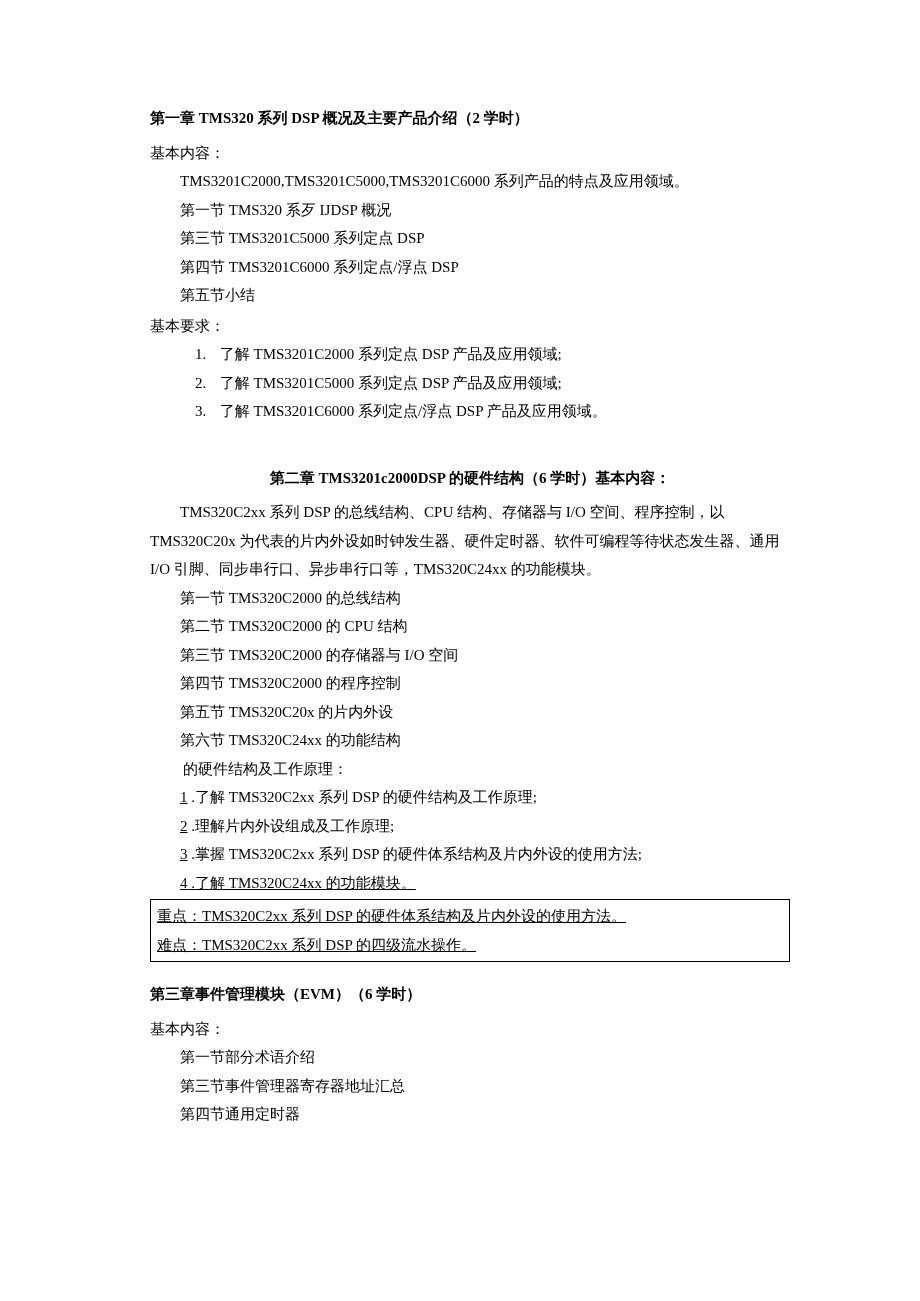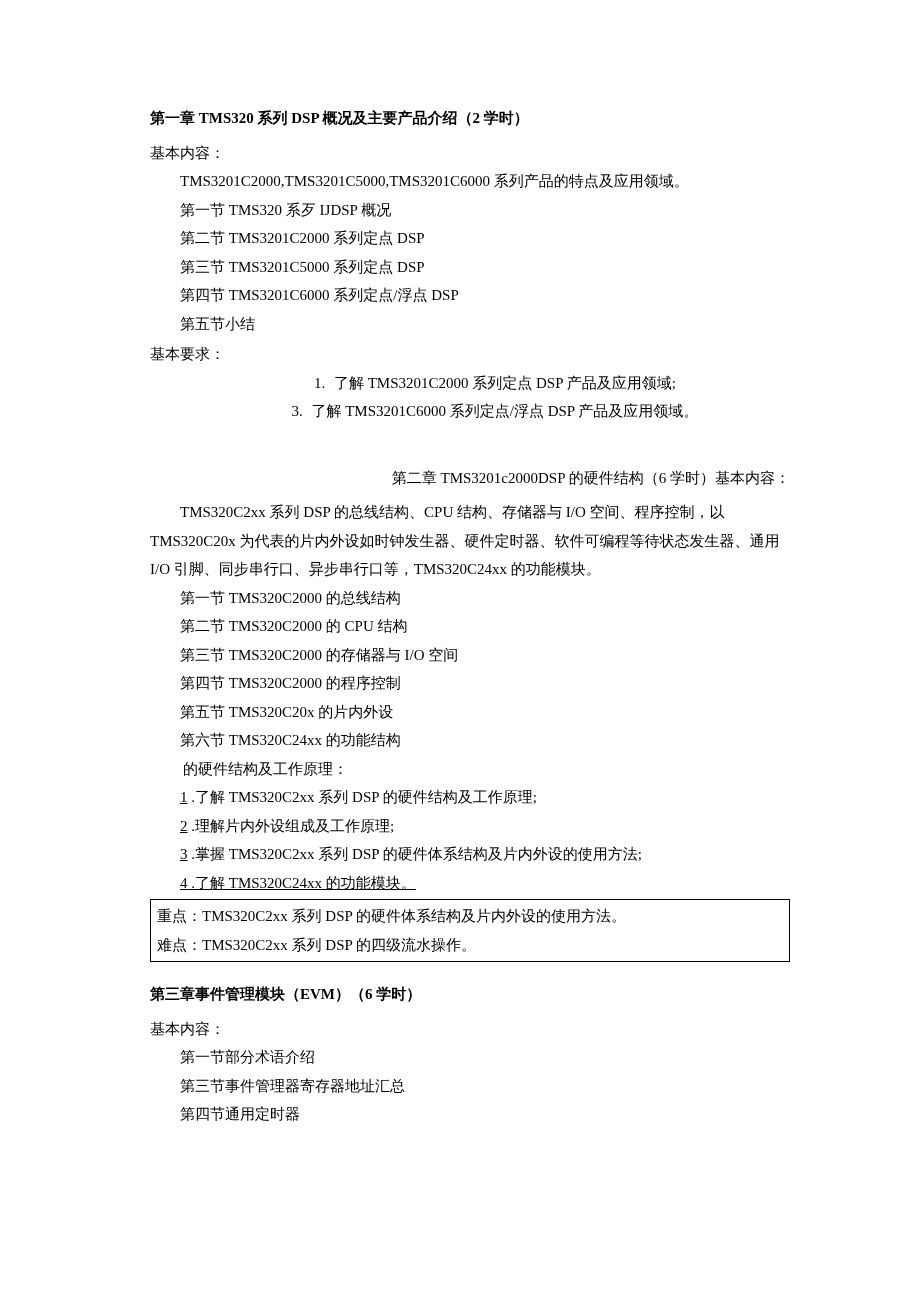--- a/index.html
+++ b/index.html
@@ -17,46 +17,46 @@
     padding: 100px 60px 60px 80px;
     box-sizing: border-box;
   }
   .chapter-title {
     text-align: left;
     font-weight: bold;
     margin-top: 4px;
     margin-bottom: 6px;
   }
   .chapter-title-right-inline {
-    font-weight: normal;
+    font-weight: bold;
     margin-top: 18px;
     margin-bottom: 6px;
-    text-align: right;
+    text-align: center;
   }
   .label {
     margin-top: 2px;
   }
   .indent {
     padding-left: 2em;
   }
   .ol-block {
     padding-left: 3em;
-    text-align: center;
   }
   .ol-num {
     display: inline-block;
     min-width: 1.4em;
   }
   .focus {
     margin-top: 6px;
   }
   .box {
     border: 1px solid #000;
     padding: 2px 6px;
     margin-top: 2px;
+    text-decoration: underline;
   }
   .u {
     text-decoration: underline;
   }
   .num-u {
     text-decoration: underline;
     display: inline-block;
   }
   .spacer {
     height: 20px;
@@ -67,28 +67,28 @@
 
 <div class="page">
 
   <div class="chapter-title">第一章 TMS320 系列 DSP 概况及主要产品介绍（2 学时）</div>
 
   <div class="label">基本内容：</div>
 
   <div class="indent">TMS3201C2000,TMS3201C5000,TMS3201C6000 系列产品的特点及应用领域。</div>
 
   <div class="indent">第一节 TMS320 系歹 IJDSP 概况</div>
-  <div class="indent">第二节 TMS3201C2000 系列定点 DSP</div>
   <div class="indent">第三节 TMS3201C5000 系列定点 DSP</div>
   <div class="indent">第四节 TMS3201C6000 系列定点/浮点 DSP</div>
   <div class="indent">第五节小结</div>
 
   <div class="label">基本要求：</div>
 
   <div class="ol-block"><span class="ol-num">1.</span>&nbsp;<span>了解 TMS3201C2000 系列定点 DSP 产品及应用领域;</span></div>
+  <div class="ol-block"><span class="ol-num">2.</span>&nbsp;<span>了解 TMS3201C5000 系列定点 DSP 产品及应用领域;</span></div>
   <div class="ol-block"><span class="ol-num">3.</span>&nbsp;<span>了解 TMS3201C6000 系列定点/浮点 DSP 产品及应用领域。</span></div>
 
 
   <div class="spacer"></div>
 
   <div class="chapter-title-right-inline">第二章 TMS3201c2000DSP 的硬件结构（6 学时）基本内容：</div>
 
   <div style="text-indent:2em;">TMS320C2xx 系列 DSP 的总线结构、CPU 结构、存储器与 I/O 空间、程序控制，以 TMS320C20x 为代表的片内外设如时钟发生器、硬件定时器、软件可编程等待状态发生器、通用 I/O 引脚、同步串行口、异步串行口等，TMS320C24xx 的功能模块。</div>
 
   <div class="indent">第一节 TMS320C2000 的总线结构</div>

